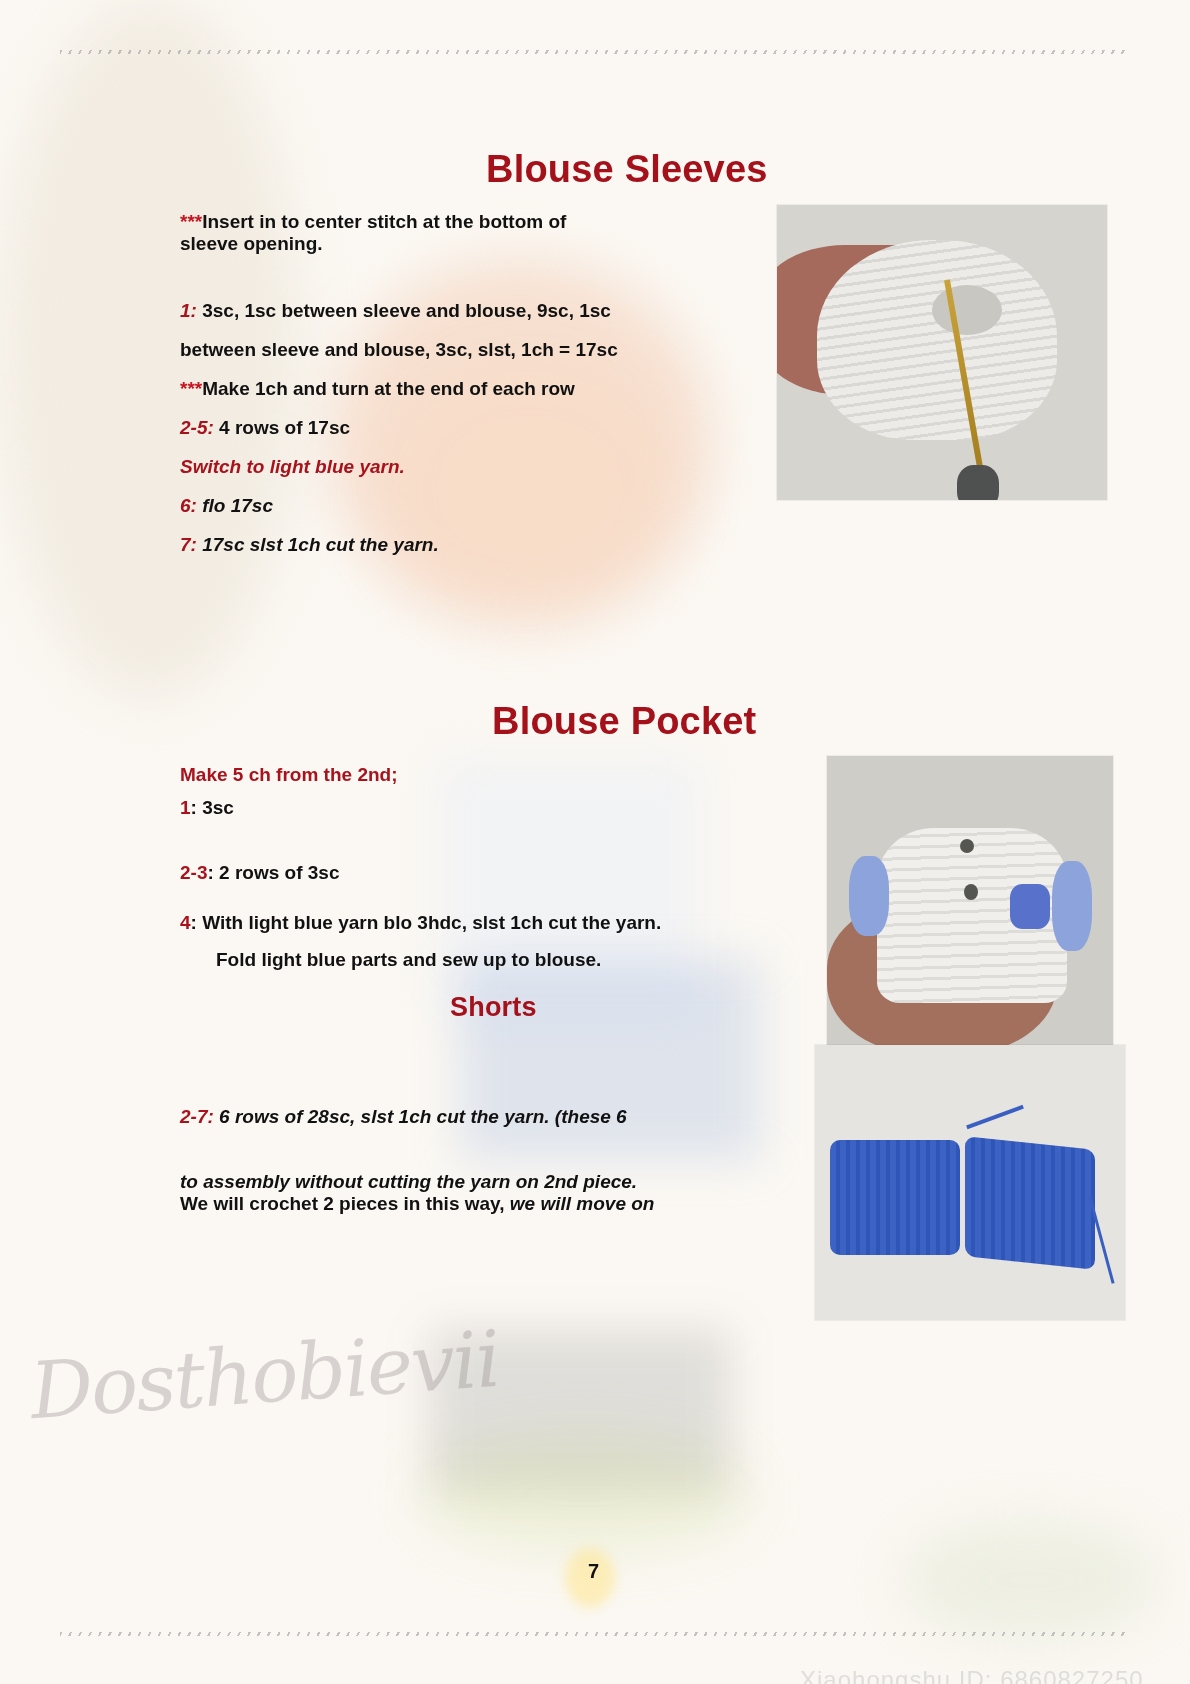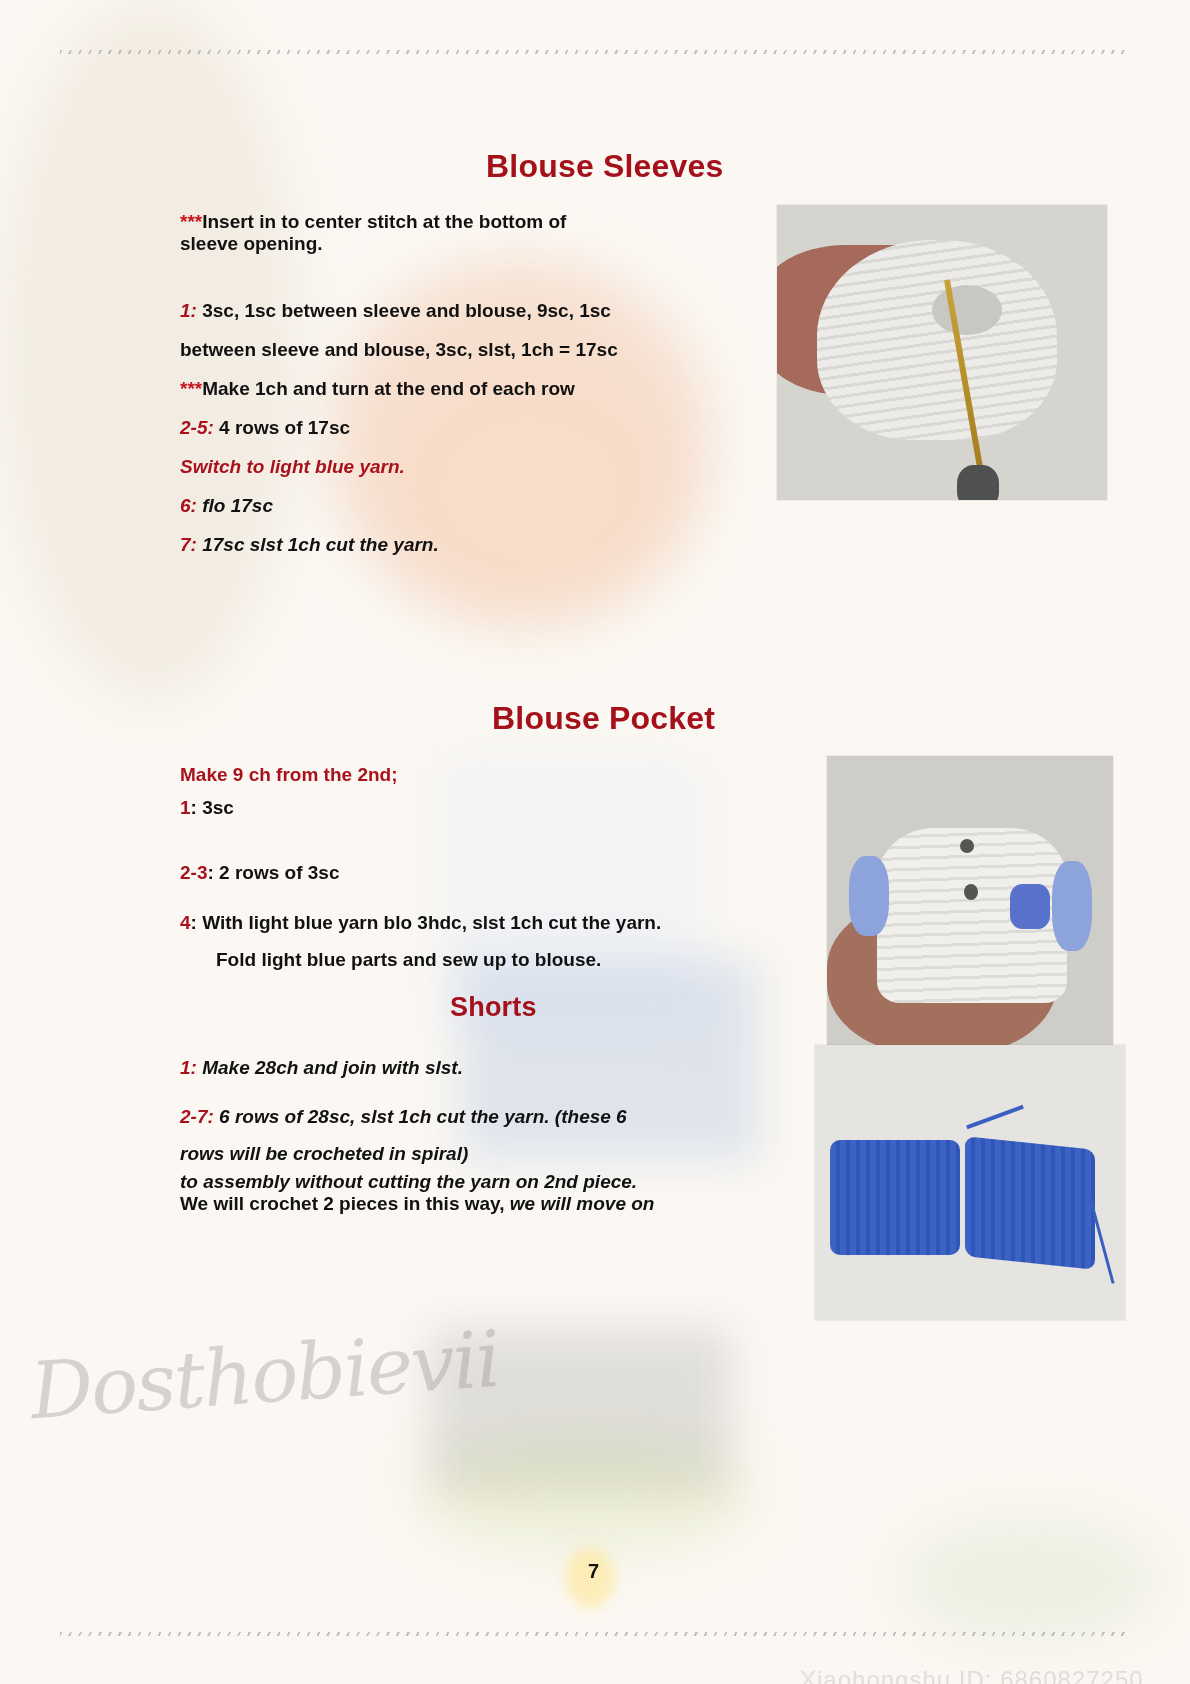--- a/index.html
+++ b/index.html
@@ -11,21 +11,21 @@
   }
   
   .bg-blob { position:absolute; border-radius:50%; filter:blur(28px); pointer-events:none; }
   .bg-rect { position:absolute; filter:blur(22px); pointer-events:none; }
   .page-frame { position:absolute; inset:0; }
   .dash-border {
     position:absolute; left:60px; right:60px; height:4px;
     background:repeating-linear-gradient(115deg, rgba(150,150,150,0.55) 0 2px, transparent 2px 9px);
   }
   .heading {
-    position:absolute; color:#a4111a; font-weight:bold; font-size:32px;
+    position:absolute; color:#a4111a; font-weight:bold; font-size:38px;
     letter-spacing:0.2px; white-space:nowrap;
   }
   .para { position:absolute; left:180px; font-size:19px; font-weight:bold; line-height:39px; white-space:nowrap; }
   .red { color:#a8121c; }
   .ital { font-style:italic; }
   .star { color:#c8141f; }
   .photo {
     position:absolute; overflow:hidden; background:#d9d6d0;
     box-shadow:0 0 0 1px rgba(0,0,0,0.05);
   }
@@ -75,41 +75,39 @@
   <div class="photo" style="left:777px;top:205px;width:330px;height:295px;background:#d6d4cf;" title="White crocheted blouse with hook inserted at sleeve opening">
     <div style="position:absolute;left:-20px;top:40px;width:220px;height:150px;border-radius:40%;background:#a56a5c;"></div>
     <div style="position:absolute;left:40px;top:35px;width:240px;height:200px;border-radius:48% 48% 40% 40%;background:repeating-linear-gradient(172deg,#ecebe8 0 7px,#d9d8d4 7px 10px);"></div>
     <div style="position:absolute;left:155px;top:80px;width:70px;height:50px;border-radius:50%;background:#c9c7c2;"></div>
     <div style="position:absolute;left:167px;top:75px;width:6px;height:200px;background:linear-gradient(#c9a33a,#a37c1e);transform:rotate(-10deg);transform-origin:top;"></div>
     <div style="position:absolute;left:180px;top:260px;width:42px;height:45px;border-radius:40%;background:#4e5150;"></div>
   </div>
 
   <div class="heading" style="left:492px;top:700px;">Blouse Pocket</div>
 
-  <div class="para red" style="top:755px;">Make 9 ch from the 2nd;</div>
+  <div class="para red" style="top:755px;">Make 5 ch from the 2nd;</div>
   <div class="para" style="top:788px;"><span class="red">1</span><span>: 3sc</span></div>
   <div class="para" style="top:853px;"><span class="red">2-3</span><span>: 2 rows of 3sc</span></div>
   <div class="para" style="top:903px;"><span class="red">4</span><span>: With light blue yarn blo 3hdc, slst 1ch cut the yarn.</span></div>
   <div class="para" style="top:940px;margin-left:36px;">Fold light blue parts and sew up to blouse.</div>
 
   <div class="photo" style="left:827px;top:756px;width:286px;height:292px;background:#cfcdc8;" title="Finished white blouse with light blue sleeve cuffs and pocket">
     <div style="position:absolute;left:0px;top:140px;width:230px;height:160px;border-radius:45%;background:#a2705d;"></div>
     <div style="position:absolute;left:50px;top:72px;width:190px;height:175px;border-radius:30% 30% 12% 12%;background:repeating-linear-gradient(178deg,#f0efec 0 8px,#dedcd8 8px 11px);"></div>
     <div style="position:absolute;left:22px;top:100px;width:40px;height:80px;border-radius:40%;background:#8ca3dc;"></div>
     <div style="position:absolute;left:225px;top:105px;width:40px;height:90px;border-radius:40%;background:#8ca3dc;"></div>
     <div style="position:absolute;left:133px;top:83px;width:14px;height:14px;border-radius:50%;background:#55564f;"></div>
     <div style="position:absolute;left:137px;top:128px;width:14px;height:16px;border-radius:50%;background:#55564f;"></div>
     <div style="position:absolute;left:183px;top:128px;width:40px;height:45px;border-radius:30%;background:#5872cc;"></div>
   </div>
 
   <div class="heading" style="left:450px;top:992px;font-size:27px;">Shorts</div>
 
-  <div class="para ital" style="top:1048px;"><span class="red">1:</span><span> Make 28ch and join with slst.</span></div>
   <div class="para ital" style="top:1097px;"><span class="red">2-7:</span><span> 6 rows of 28sc, slst 1ch cut the yarn. (these 6</span></div>
-  <div class="para ital" style="top:1134px;">rows will be crocheted in spiral)</div>
   <div class="para" style="top:1184px;"><span>We will crochet 2 pieces in this way, </span><span class="ital">we will move on</span></div>
   <div class="para ital" style="top:1162px;">to assembly without cutting the yarn on 2nd piece.</div>
 
   <div class="photo" style="left:815px;top:1045px;width:310px;height:275px;background:#e6e4e0;" title="Two blue crocheted short leg pieces">
     <div style="position:absolute;left:15px;top:95px;width:130px;height:115px;border-radius:10px;background:repeating-linear-gradient(90deg,#3c63c4 0 6px,#2f55b8 6px 10px);"></div>
     <div style="position:absolute;left:150px;top:98px;width:130px;height:120px;border-radius:10px;background:repeating-linear-gradient(90deg,#3c63c4 0 6px,#2f55b8 6px 10px);transform:skewY(6deg);"></div>
     <div style="position:absolute;left:150px;top:70px;width:60px;height:4px;background:#3a5fc2;transform:rotate(-20deg);"></div>
     <div style="position:absolute;left:285px;top:150px;width:3px;height:90px;background:#3a5fc2;transform:rotate(-15deg);"></div>
   </div>
 

